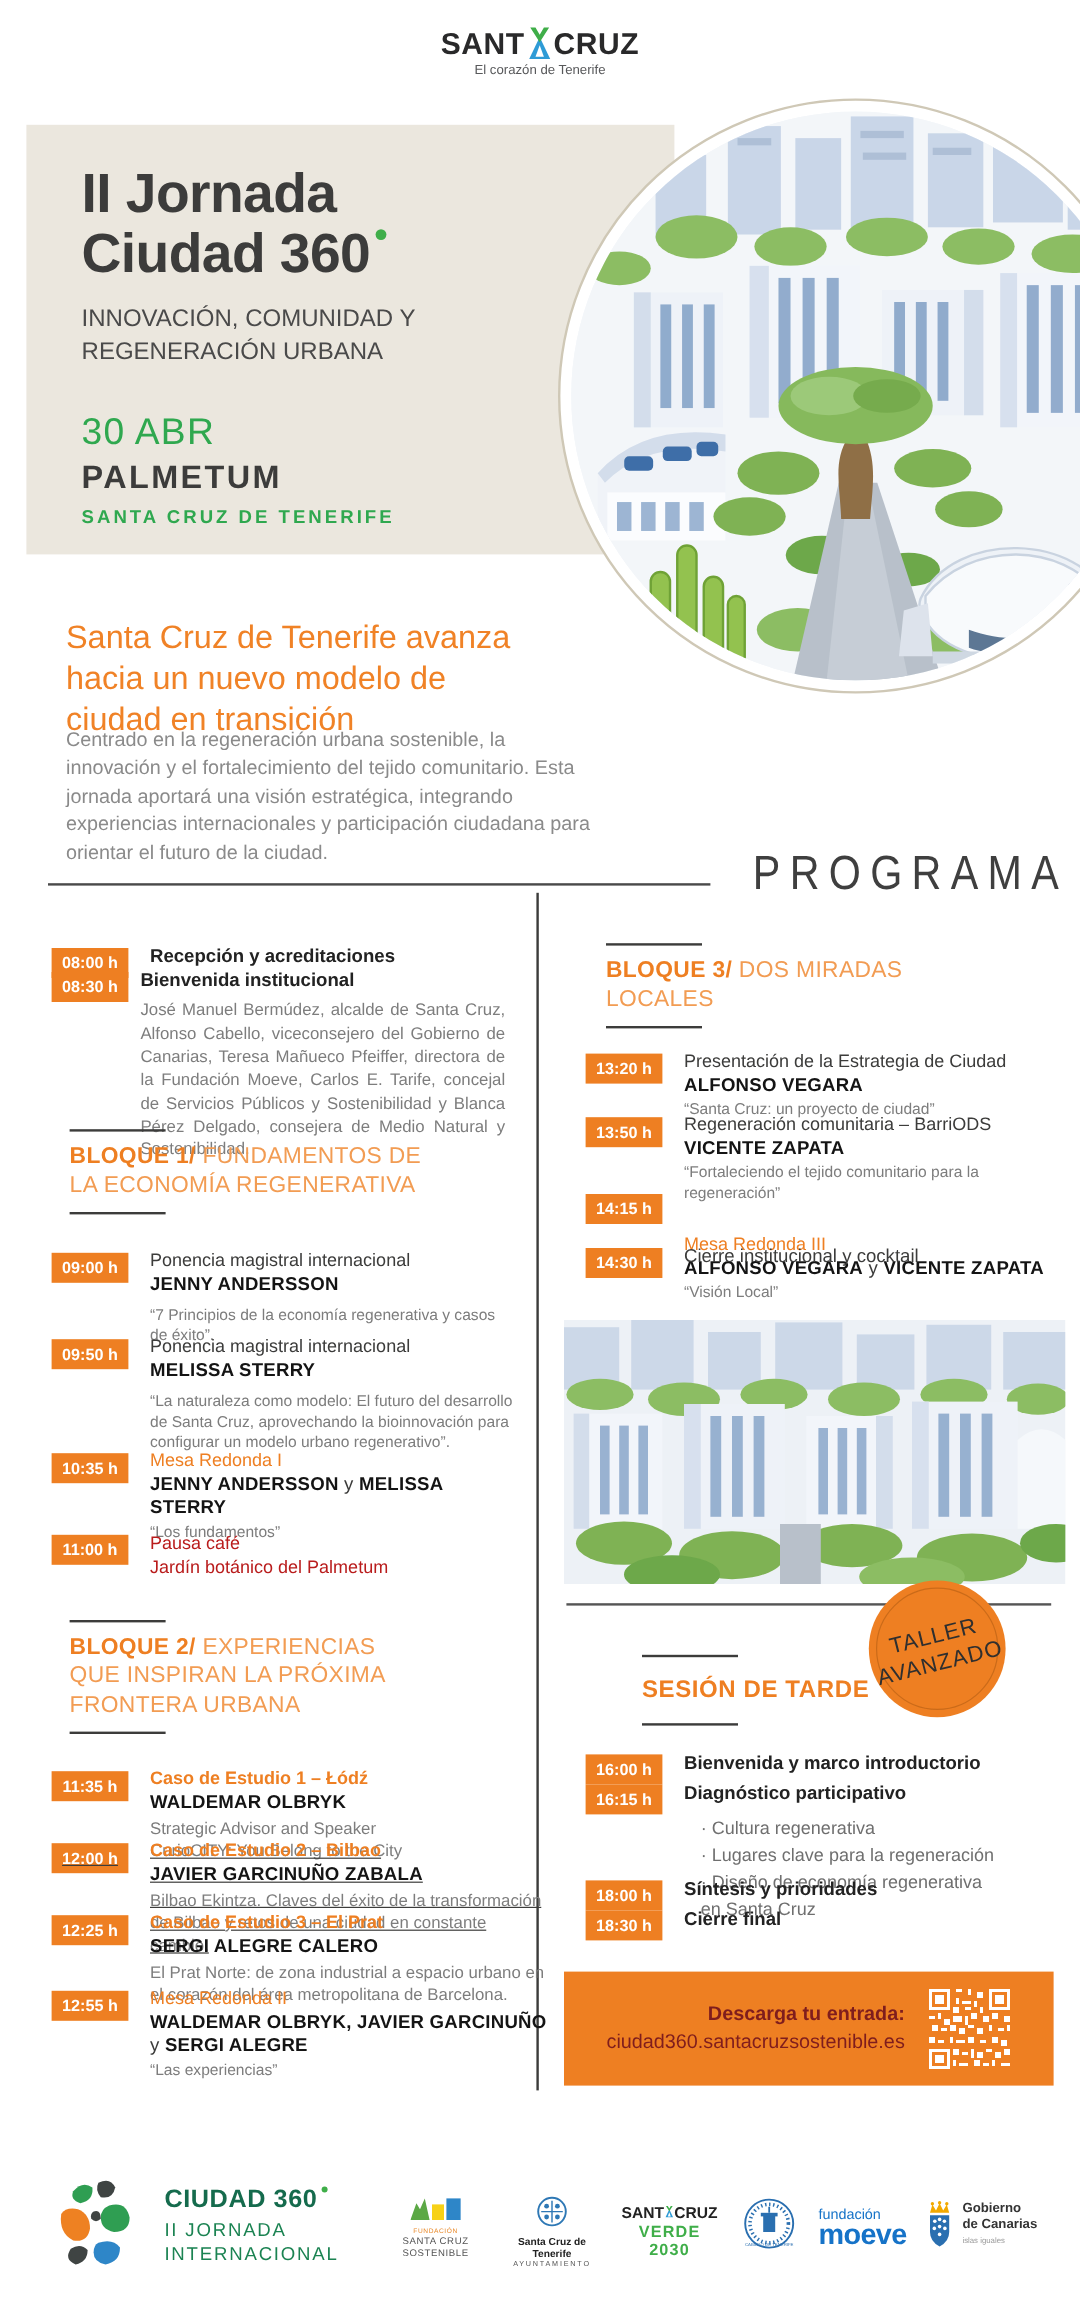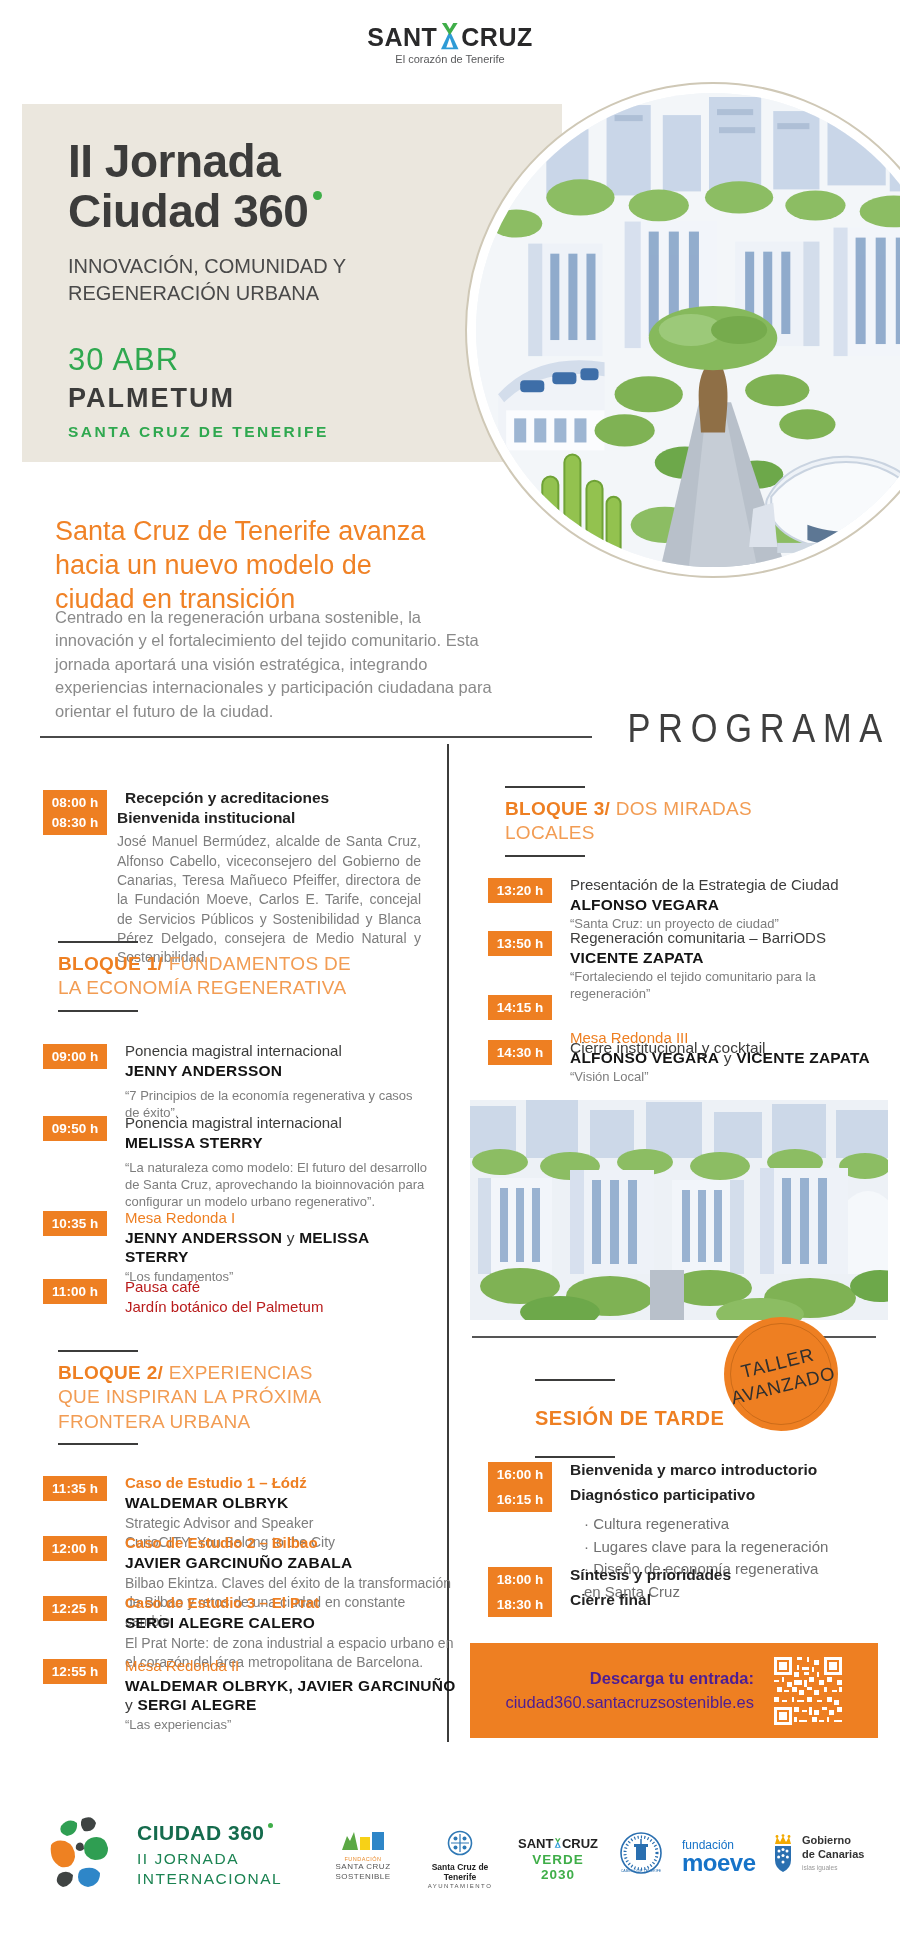--- a/index.html
+++ b/index.html
@@ -74,26 +74,26 @@
   .banner-line{position:absolute;left:472px;top:1336px;width:404px;height:2px;background:#555;}
 
   
   .badge{position:absolute;left:724px;top:1317px;width:114px;height:114px;border-radius:50%;
          background:#ee7f22;z-index:3;display:flex;align-items:center;justify-content:center;}
   .badge::after{content:"";position:absolute;inset:6px;border-radius:50%;border:1.5px solid rgba(110,55,0,.28);}
   .badge-text{transform:rotate(-14deg);text-align:center;color:#2f2f2f;font-size:18.5px;letter-spacing:1px;line-height:1.25;}
 
   
   .tarde{position:absolute;left:535px;top:1379px;}
-  .tarde-title{font-size:20px;font-weight:800;color:#ee7f22;letter-spacing:.5px;margin:26px 0;}
+  .tarde-title{font-size:20px;font-weight:800;color:#ee7f22;letter-spacing:.5px;margin:16px 0;}
 
   
   .dl-box{position:absolute;left:470px;top:1643px;width:408px;height:95px;background:#ee7f22;
           display:flex;align-items:center;justify-content:flex-end;gap:18px;padding-right:34px;box-sizing:border-box;}
-  .dl-text{text-align:right;color:#4c1d95;}
+  .dl-text{text-align:right;color:#7f1d1d;}
   .dl-label{font-size:16.5px;font-weight:700;line-height:1.45;}
   .dl-url{font-size:16.5px;line-height:1.45;}
   .qr{flex:0 0 72px;width:72px;height:72px;}
 
   
   .f-event{position:absolute;left:47px;top:1812px;display:flex;gap:26px;align-items:center;}
   .f-event-text{padding-top:6px;}
   .f-title{font-size:21px;font-weight:800;color:#156b4d;letter-spacing:.5px;}
   .dot-green-sm{display:inline-block;width:5px;height:5px;border-radius:50%;background:#3fae49;margin-left:3px;vertical-align:12px;}
   .f-sub{font-size:15.5px;color:#1b8352;letter-spacing:1.5px;margin-top:5px;}
@@ -332,21 +332,21 @@
 
   <div class="entry" style="left:43px;top:1474px;">
     <div class="chip">11:35 h</div>
     <div class="content" style="width:320px;">
       <div class="kicker-ob">Caso de Estudio 1 – Łódź</div>
       <div class="speaker">WALDEMAR OLBRYK</div>
       <div class="desc">Strategic Advisor and Speaker</div>
       <div class="desc" style="margin-top:0;">CurioCITY: You Belong to the City</div>
     </div>
   </div>
-  <div class="entry" style="left:43px;top:1534px;">
+  <div class="entry" style="left:43px;top:1534px;text-decoration:underline;">
     <div class="chip">12:00 h</div>
     <div class="content" style="width:330px;">
       <div class="kicker-ob">Caso de Estudio 2 – Bilbao</div>
       <div class="speaker">JAVIER GARCINUÑO ZABALA</div>
       <div class="desc">Bilbao Ekintza. Claves del éxito de la transformación de Bilbao y retos de una ciudad en constante cambio.</div>
     </div>
   </div>
   <div class="entry" style="left:43px;top:1594px;">
     <div class="chip">12:25 h</div>
     <div class="content" style="width:330px;">

